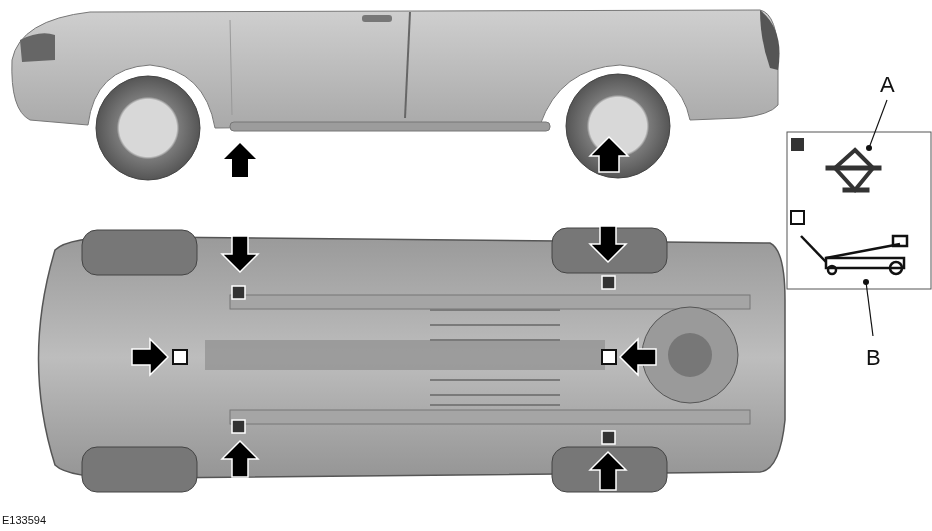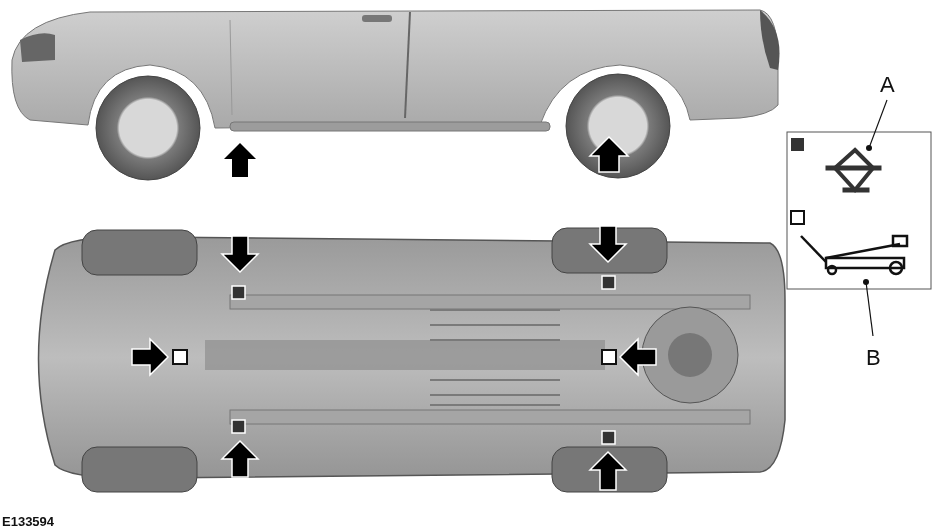--- a/index.html
+++ b/index.html
@@ -1,18 +1,18 @@
 <!DOCTYPE html>
 <html><head>
 <meta charset="utf-8">
 <style>
   html,body{margin:0;padding:0;background:#ffffff;}
   body{width:932px;height:531px;position:relative;overflow:hidden;font-family:"Liberation Sans",sans-serif;}
   svg{position:absolute;left:0;top:0;}
-  .figid{position:absolute;left:2px;top:514px;font-size:13px;color:#111;font-weight:bold;}
+  .figid{position:absolute;left:2px;top:514px;font-size:11px;color:#111;}
   .callout{position:absolute;font-size:22px;color:#111;}
 </style>
 </head>
 <body>
 
 <svg width="932" height="531" viewBox="0 0 932 531">
   <defs>
     <linearGradient id="bodyg" x1="0" y1="0" x2="0" y2="1">
       <stop offset="0" stop-color="#cfcfcf"></stop>
         <stop offset="1" stop-color="#a9a9a9"></stop>

